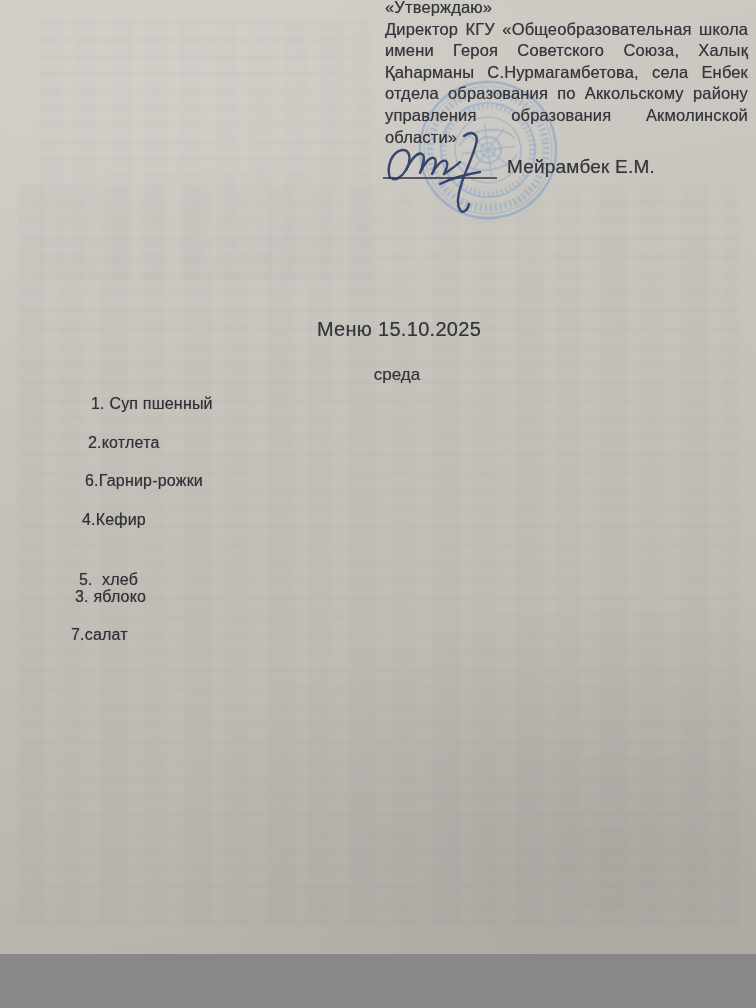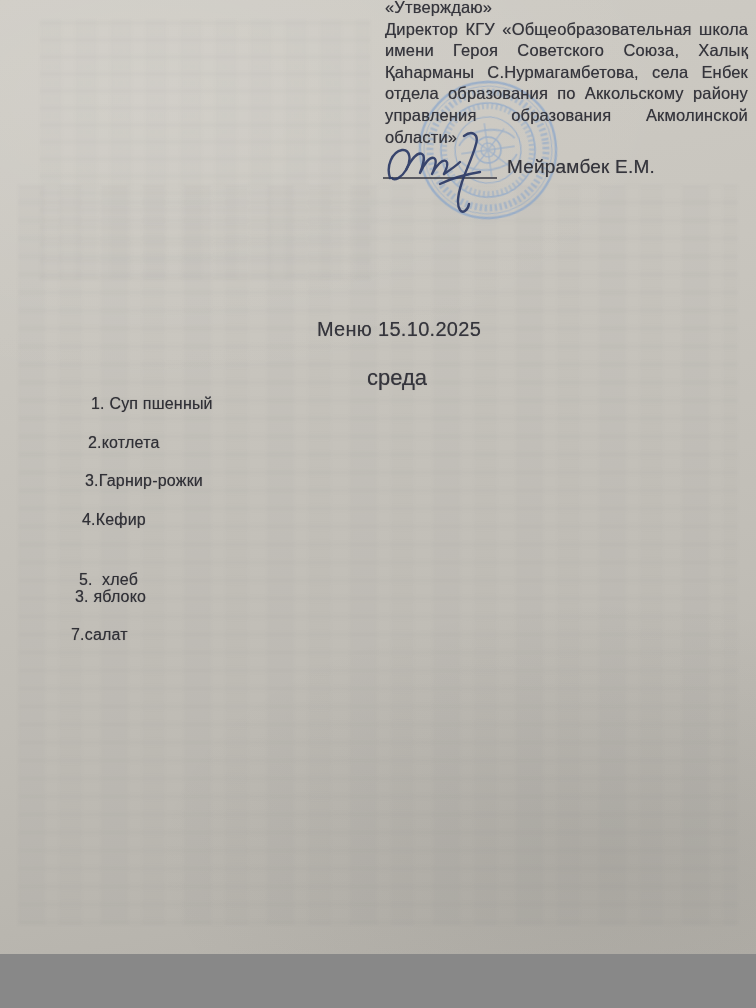--- a/index.html
+++ b/index.html
@@ -105,21 +105,21 @@
     letter-spacing: 0.3px;
     text-shadow: 0 0 0.7px rgba(53,53,60,0.6);
   }
   .menu-day {
     position: absolute;
     left: 0; top: 365px;
     width: 756px;
     padding-left: 38px;
     box-sizing: border-box;
     text-align: center;
-    font-size: 22px;
+    font-size: 17px;
     text-shadow: 0 0 0.7px rgba(53,53,60,0.6);
   }
   .menu-item {
     position: absolute;
     font-size: 16px;
     white-space: pre-wrap;
     letter-spacing: 0.2px;
     text-shadow: 0 0 0.8px rgba(48,48,56,0.6);
     color: #303036;
   }
@@ -176,19 +176,19 @@
       </g>
     </svg>
   </div>
   <div class="signer-name">Мейрамбек Е.М.</div>
 
   <div class="menu-title">Меню 15.10.2025</div>
   <div class="menu-day">среда</div>
 
   <div class="menu-item mi-1">1. Суп пшенный</div>
   <div class="menu-item mi-2">2.котлета</div>
-  <div class="menu-item mi-3">3.Гарнир-рожки</div>
+  <div class="menu-item mi-3">6.Гарнир-рожки</div>
   <div class="menu-item mi-4">4.Кефир</div>
   <div class="menu-item mi-5">5.  хлеб</div>
   <div class="menu-item mi-6">3. яблоко</div>
   <div class="menu-item mi-7">7.салат</div>
 
 </div>
 
 </body></html>

